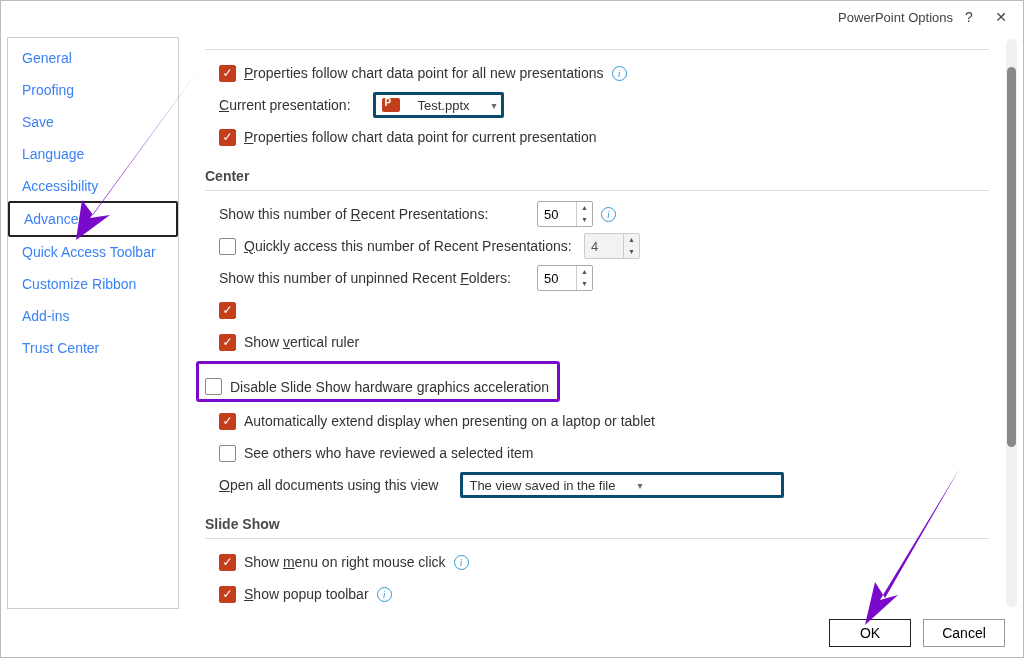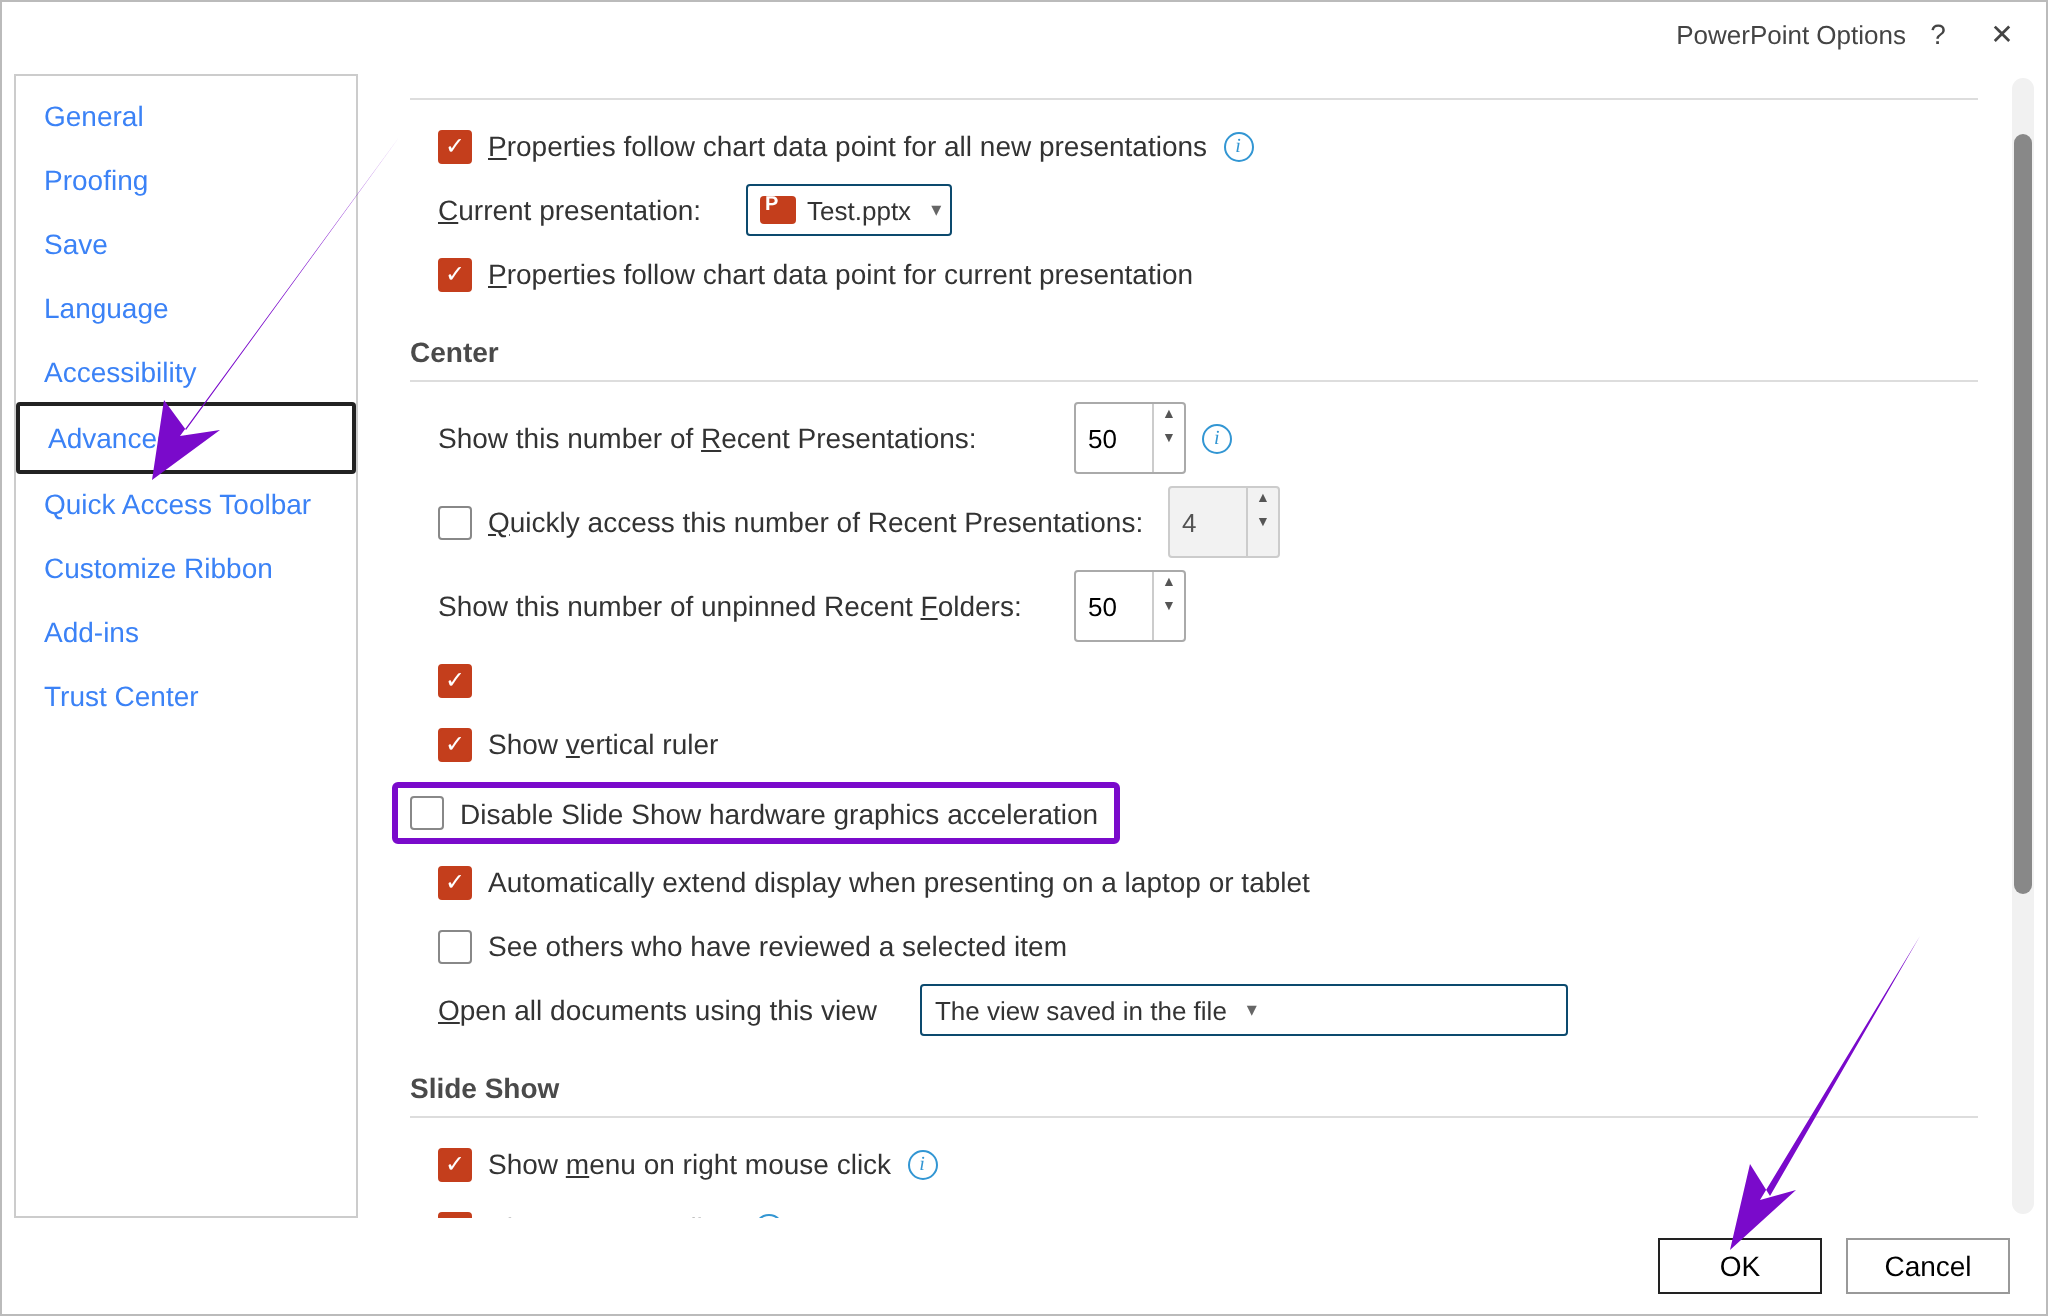--- a/index.html
+++ b/index.html
@@ -18,30 +18,30 @@
     .scrollbar-thumb { position: absolute; right: 1px; top: 28px; width: 9px; height: 380px; background: #888; border-radius: 5px; }
     .hr { height: 1px; background: #ddd; margin: 4px 0 10px 0; }
     .row { display: flex; align-items: center; gap: 8px; margin: 6px 0; min-height: 26px; }
     .row .indent { width: 6px; }
     .checkbox { width: 17px; height: 17px; border: 1px solid #888; border-radius: 2px; background: #fff; display: inline-flex; align-items: center; justify-content: center; flex-shrink: 0; }
     .checkbox.checked { background: #c43e1c; border-color: #c43e1c; }
     .checkbox.checked::after { content: "✓"; color: #fff; font-size: 12px; line-height: 1; }
     .info-icon { width: 15px; height: 15px; border-radius: 50%; border: 1.5px solid #3296d3; display: inline-flex; align-items: center; justify-content: center; color: #3296d3; font-size: 10px; font-style: italic; font-family: Georgia, serif; }
     .info-icon::after { content: "i"; }
     .section-title { font-weight: bold; color: #4a4a4a; margin-top: 18px; margin-bottom: 6px; }
-    .dropdown { border: 1px solid #0c4a6e; border-radius: 2px; background: #fff; height: 26px; display: inline-flex; align-items: center; padding: 0 4px 0 6px; gap: 6px; font-size: 13px; color: #333; }
+    .dropdown { border: 3px solid #0c4a6e; border-radius: 2px; background: #fff; height: 26px; display: inline-flex; align-items: center; padding: 0 4px 0 6px; gap: 18px; font-size: 13px; color: #333; }
     .dropdown .chev { color: #666; font-size: 10px; margin-left: 4px; }
-    .spinner { border: 1px solid #aaa; border-radius: 2px; height: 36px; display: inline-flex; align-items: center; background: #fff; }
+    .spinner { border: 1px solid #aaa; border-radius: 2px; height: 26px; display: inline-flex; align-items: center; background: #fff; }
     .spinner.disabled { background: #f2f2f2; color: #888; border-color: #ccc; }
     .spinner input { border: none; width: 38px; text-align: left; padding: 0 6px; font-size: 13px; background: transparent; outline: none; }
     .spinner .buttons { display: flex; flex-direction: column; border-left: 1px solid #ccc; height: 100%; }
     .spinner .buttons span { font-size: 7px; line-height: 12px; padding: 0 4px; color: #555; }
     .pp-icon { width: 18px; height: 14px; background: #c43e1c; border-radius: 2px; position: relative; display: inline-block; }
     .pp-icon::after { content: "P"; color: #fff; font-size: 10px; position: absolute; left: 3px; top: -1px; font-weight: bold; }
-    .highlight-box { border: 3px solid #7a0acb; border-radius: 3px; display: inline-flex; align-items: center; padding: 4px 8px 4px 6px; gap: 8px; margin-left: -9px; }
+    .highlight-box { border: 3px solid #7a0acb; border-radius: 3px; display: inline-flex; align-items: center; padding: 14px 8px 4px 6px; gap: 8px; margin-left: -9px; }
     u.access { text-decoration: underline; }
     .footer { height: 48px; display: flex; align-items: center; justify-content: flex-end; padding: 0 18px; gap: 12px; margin-left: 24px; }
     .btn { border: 1px solid #999; background: #fff; min-width: 82px; height: 28px; font-size: 14px; display: inline-flex; align-items: center; justify-content: center; cursor: default; }
     .btn.primary { border: 1.5px solid #222; }
     .arrow { position: absolute; pointer-events: none; }
     svg.arrow path { fill: #7a0acb; }
   </style>
 </head>
 <body>
 

